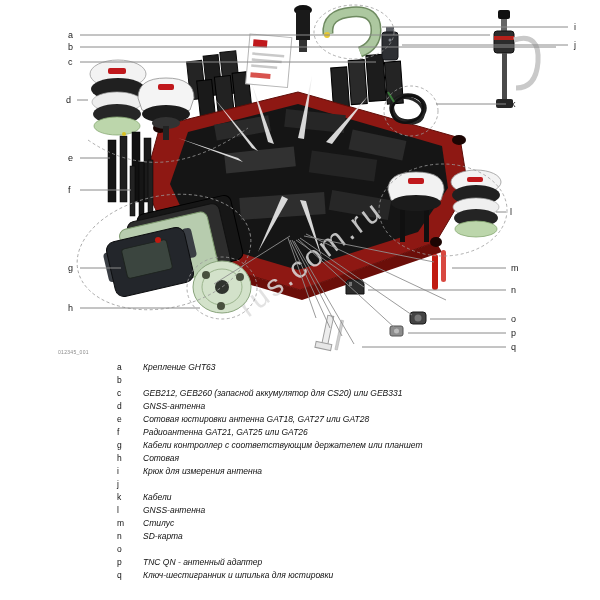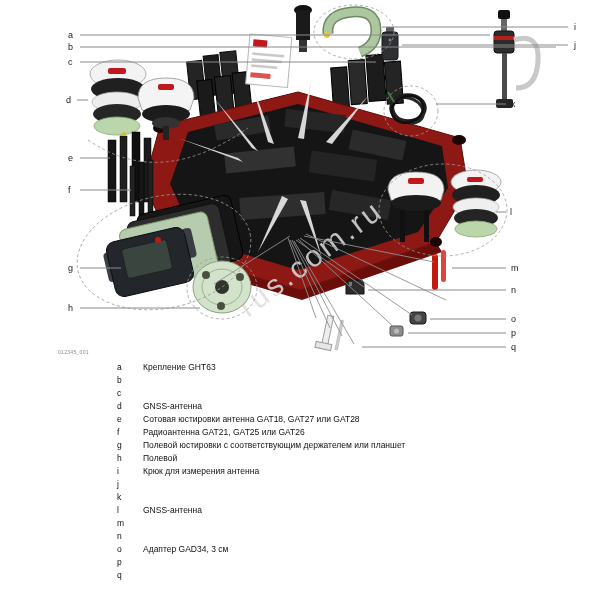--- a/index.html
+++ b/index.html
@@ -2,21 +2,21 @@
 <html><head>
 <meta charset="utf-8">
 <style>
   html,body{margin:0;padding:0;background:#fff;}
   #page{position:relative;width:600px;height:600px;background:#ffffff;overflow:hidden;
         font-family:"Liberation Sans",sans-serif;}
   .figid{position:absolute;left:58px;top:349px;font-size:5px;color:#8a8a8a;letter-spacing:.3px;}
   .legend{position:absolute;left:117px;top:361px;width:420px;}
   .legend-row{display:flex;align-items:flex-start;font-size:8.5px;line-height:13px;color:#111;}
   .legend-letter{width:26px;flex:0 0 26px;}
-  .legend-text{width:300px;max-width:300px;}
+  .legend-text{width:300px;max-width:300px;font-style:italic;}
   svg text{font-family:"Liberation Sans",sans-serif;}
   .callout-letter{font-size:9px;fill:#222;}
   .line{stroke:#8a8a8a;stroke-width:1;}
   .fan{stroke:#909090;stroke-width:.9;}
   .dash{fill:none;stroke:#9a9a9a;stroke-width:.8;stroke-dasharray:3 2.5;}
 </style>
 </head>
 <body>
 
 <div id="page">
@@ -254,66 +254,71 @@
   <div class="legend">
     <div class="legend-row">
         <span class="legend-letter">a</span>
         <span class="legend-text">Крепление GHT63</span>
       </div>
     <div class="legend-row">
         <span class="legend-letter">b</span>
       </div>
     <div class="legend-row">
         <span class="legend-letter">c</span>
+        <span class="legend-text">GEB212, GEB260 (запасной аккумулятор для CS20) или GEB331</span>
       </div>
     <div class="legend-row">
         <span class="legend-letter">d</span>
         <span class="legend-text">GNSS-антенна</span>
       </div>
     <div class="legend-row">
         <span class="legend-letter">e</span>
         <span class="legend-text">Сотовая юстировки антенна GAT18, GAT27 или GAT28</span>
       </div>
     <div class="legend-row">
         <span class="legend-letter">f</span>
         <span class="legend-text">Радиоантенна GAT21, GAT25 или GAT26</span>
       </div>
     <div class="legend-row">
         <span class="legend-letter">g</span>
-        <span class="legend-text">Полевой юстировки с соответствующим держателем или планшет</span>
+        <span class="legend-text">Кабели контроллер с соответствующим держателем или планшет</span>
       </div>
     <div class="legend-row">
         <span class="legend-letter">h</span>
-        <span class="legend-text">Полевой</span>
+        <span class="legend-text">Сотовая</span>
       </div>
     <div class="legend-row">
         <span class="legend-letter">i</span>
         <span class="legend-text">Крюк для измерения антенна</span>
       </div>
     <div class="legend-row">
         <span class="legend-letter">j</span>
       </div>
     <div class="legend-row">
         <span class="legend-letter">k</span>
+        <span class="legend-text">Кабели</span>
       </div>
     <div class="legend-row">
         <span class="legend-letter">l</span>
         <span class="legend-text">GNSS-антенна</span>
       </div>
     <div class="legend-row">
         <span class="legend-letter">m</span>
+        <span class="legend-text">Стилус</span>
       </div>
     <div class="legend-row">
         <span class="legend-letter">n</span>
+        <span class="legend-text">SD-карта</span>
       </div>
     <div class="legend-row">
         <span class="legend-letter">o</span>
-        <span class="legend-text">Адаптер GAD34, 3 см</span>
       </div>
     <div class="legend-row">
         <span class="legend-letter">p</span>
+        <span class="legend-text">TNC QN - антенный адаптер</span>
       </div>
     <div class="legend-row">
         <span class="legend-letter">q</span>
+        <span class="legend-text">Ключ-шестигранник и шпилька для юстировки</span>
       </div>
   </div>
 
 </div>
 
 </body></html>

